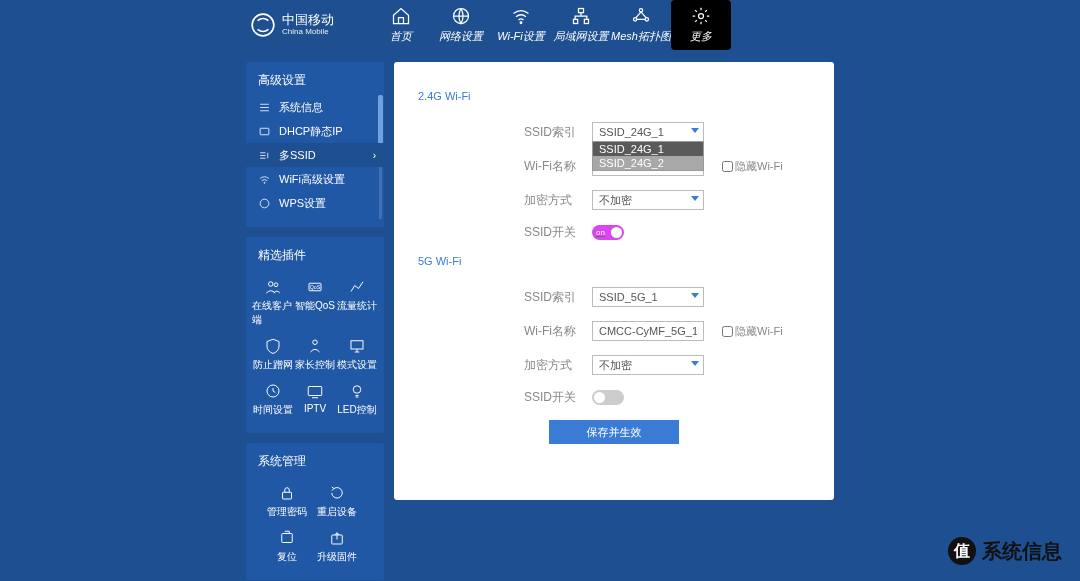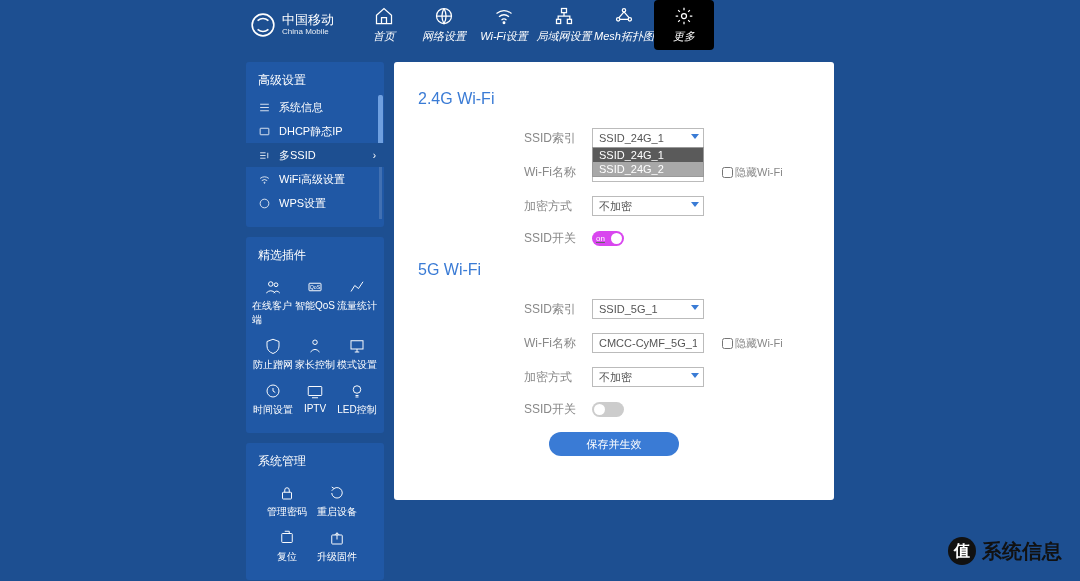--- a/index.html
+++ b/index.html
@@ -1,19 +1,19 @@
 <!DOCTYPE html>
 <html><head>
 <meta charset="utf-8">
 <style>
 * { margin: 0; padding: 0; box-sizing: border-box; font-family: "Microsoft YaHei", Arial, sans-serif; }
 body { width: 1080px; height: 581px; background: #1d4f91; position: relative; overflow: hidden; }
 
 
-.header { height: 50px; display: flex; align-items: center; padding-left: 250px; gap: 0; }
+.header { height: 50px; display: flex; align-items: center; padding-left: 250px; gap: 17px; }
 .logo { display: flex; align-items: center; gap: 6px; color: #fff; margin-right: 20px; }
 .logo svg { width: 26px; height: 26px; }
 .logo-text { display: flex; flex-direction: column; line-height: 1.1; }
 .logo-text .cn { font-size: 13px; font-weight: 500; }
 .logo-text .en { font-size: 8px; opacity: .9; }
 .nav { display: flex; font-style: italic; }
 .nav-item { width: 60px; height: 50px; display: flex; flex-direction: column; align-items: center; justify-content: center; color: #fff; font-size: 11px; gap: 3px; cursor: pointer; }
 .nav-item.active { background: #000000; border-radius: 4px; }
 .nav-item svg { width: 20px; height: 20px; fill: none; stroke: #fff; stroke-width: 1.5; }
 .nav-item.active svg { stroke: #fff; fill:none; }
@@ -31,39 +31,39 @@
 .menu-item .chev { position: absolute; right: 8px; font-size: 10px; }
 .menu-scroll { position: absolute; right: 1px; top: 0; width: 5px; height: 55px; background: #6fa0e0; border-radius: 2px; }
 
 .grid3 { display: grid; grid-template-columns: repeat(3, 1fr); gap: 2px 0; padding: 4px 6px; }
 .grid2 { display: grid; grid-template-columns: repeat(2, 42px); gap: 2px 0; padding: 4px 6px; justify-content: start; padding-left: 20px; }
 .tool { display: flex; flex-direction: column; align-items: center; gap: 3px; font-size: 10px; cursor: pointer; padding: 4px 0; }
 .tool svg { width: 18px; height: 18px; stroke: #fff; fill: none; stroke-width: 1.3; }
 
 
 .main { background: #fff; border-radius: 3px; width: 440px; height: 438px; padding: 28px 24px; font-size: 12px; color: #666; }
-.section-title { color: #3a7bd5; font-size: 16px; margin-bottom: 20px; }
+.section-title { color: #3a7bd5; font-size: 11px; margin-bottom: 20px; }
 .form-row { display: flex; align-items: center; margin-bottom: 14px; position: relative; }
 .form-label { width: 78px; text-align: left; color: #888; padding-left: 10px; }
 .select-box, .text-input { width: 112px; height: 20px; border: 1px solid #bbb; font-size: 11px; padding: 0 6px; display: flex; align-items: center; position: relative; background: #fff; color: #555; }
 .select-box .caret { position: absolute; right: 4px; top: 5px; width: 0; height: 0; border-left: 4px solid transparent; border-right: 4px solid transparent; border-top: 5px solid #3a7bd5; }
 .text-input { outline: none; }
 .hide-check { display: flex; align-items: center; gap: 2px; margin-left: 6px; font-size: 11px; color: #888; padding-left: 12px; }
 .hide-check input { width: 11px; height: 11px; }
 .dropdown { position: absolute; left: 78px; top: 19px; width: 112px; border: 1px solid #999; background: #fff; z-index: 10; }
 .dropdown-item { padding: 1px 6px; font-size: 11px; color: #555; background: #a8a8a8; color: #fff; cursor: pointer; }
 .dropdown-item.sel { background: #5a5a5a; }
 .toggle { width: 32px; height: 15px; border-radius: 8px; position: relative; display: inline-flex; align-items: center; cursor: pointer; }
 .toggle.on { background: #d946ef; justify-content: flex-start; text-decoration: underline; }
 .toggle.off { background: #ccc; justify-content: flex-start; }
 .toggle .label { font-size: 8px; color: #fff; padding: 0 4px; }
 .toggle .knob { width: 11px; height: 11px; background: #fff; border-radius: 50%; position: absolute; }
 .toggle.on .knob { right: 2px; }
 .toggle.off .knob { left: 2px; }
-.save-btn { width: 130px; height: 24px; background: #3a7bd5; color: #fff; border: none; border-radius: 12px; font-size: 11px; cursor: pointer; display: block; margin: 12px auto 0; }
+.save-btn { width: 130px; height: 24px; background: #3a7bd5; color: #fff; border: none; border-radius: 0; font-size: 11px; cursor: pointer; display: block; margin: 12px auto 0; }
 
 
 .watermark { position: absolute; right: 18px; bottom: 16px; display: flex; align-items: center; gap: 6px; color: #111; font-size: 20px; font-weight: 600; }
 .watermark .badge { width: 28px; height: 28px; border-radius: 50%; background: #111; color: #fff; display: flex; align-items: center; justify-content: center; font-size: 16px; }
 
 .cut { overflow: hidden; height: 124px; }
 </style>
 </head>
 <body>
 

